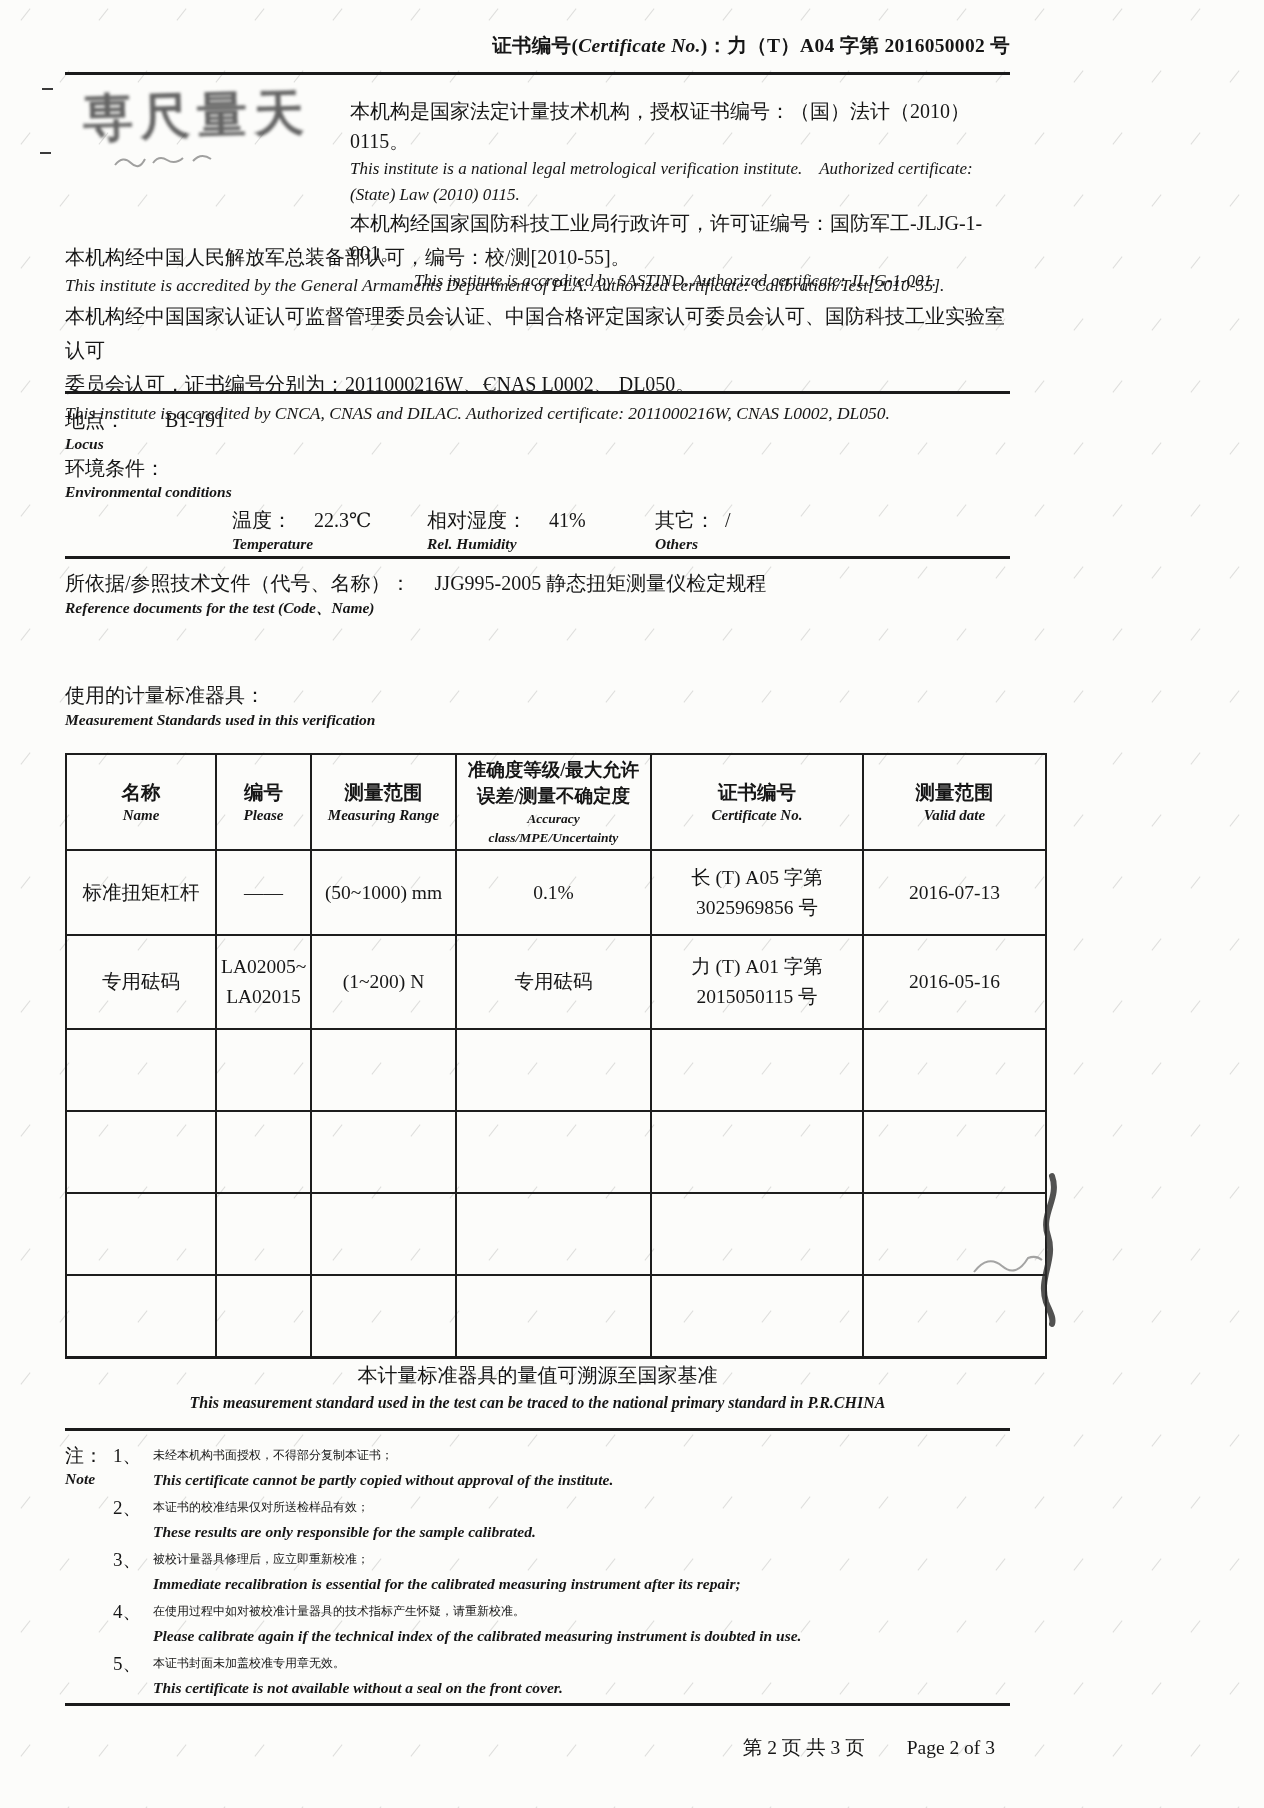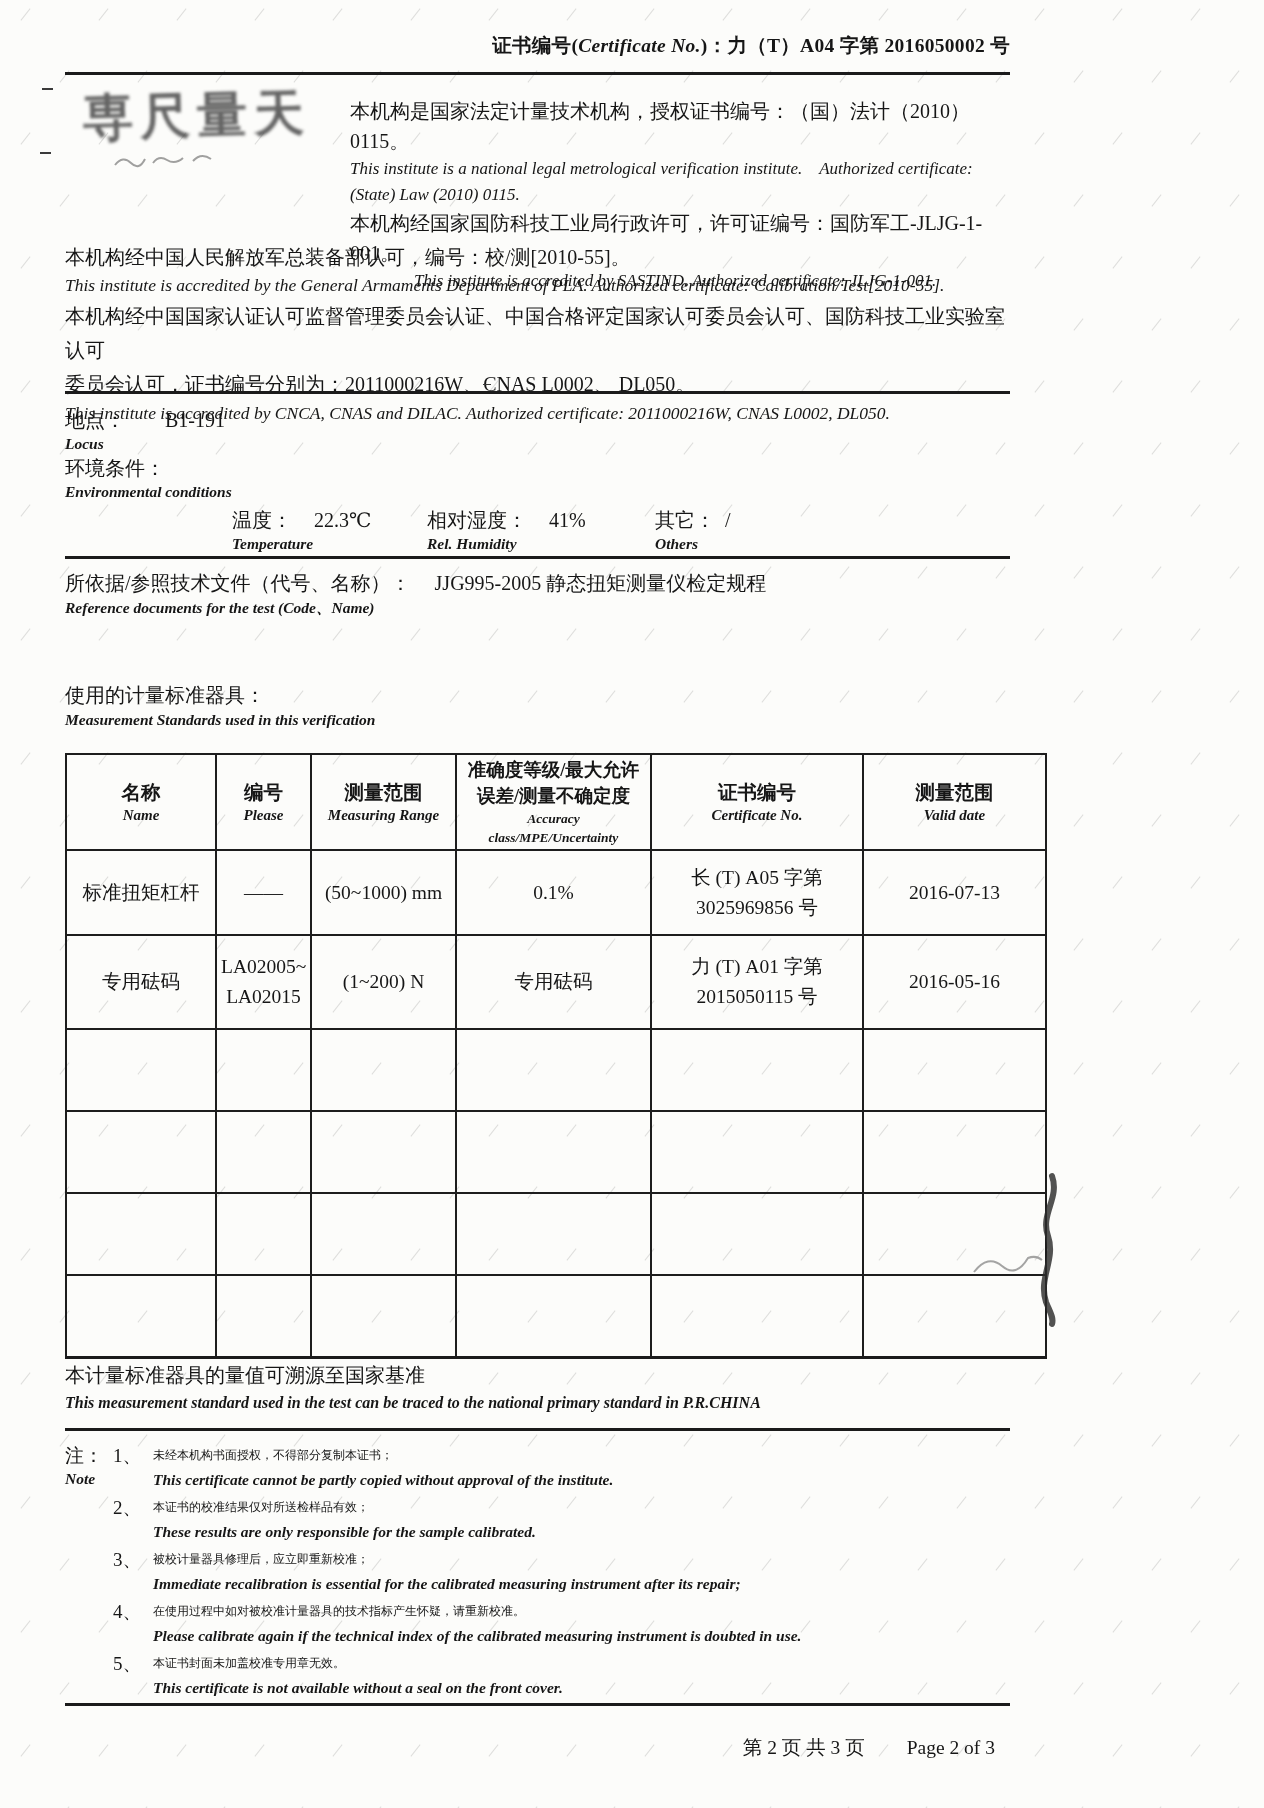--- a/index.html
+++ b/index.html
@@ -76,21 +76,21 @@
   }
   table.std thead tr { height:88px; }
   .th-zh { font-size:19.5px; line-height:27px; }
   .th-en { font-style:italic; font-weight:bold; font-size:15px; line-height:19px; }
   .th-en.small { font-size:13.5px; }
   table.std td { font-size:19.5px; line-height:30px; }
   tr.r1 { height:85px; } tr.r2 { height:94px; } tr.re { height:82px; }
   td.small-num { font-size:17px; line-height:26px;margin-top:8px; }
 
   
-  .trace { position:absolute; left:0; top:1360px; width:945px; }
+  .trace { position:absolute; left:0; top:1360px; width:945px;text-align:center; }
   .trace .en-b { font-size:16px; line-height:26px; }
 
   
   .notes { position:absolute; left:0; top:1442px; width:945px; }
   .note-label { position:absolute; left:0; top:0; }
   .note-label .zh19 { font-size:19px; line-height:27px; }
   .note-items { margin-left:88px; }
   .note-item { position:relative; margin-bottom:3px; }
   .note-num { position:absolute; left:-40px; top:0; font-size:19px; line-height:27px; }
   .note-zh { font-size:12px; line-height:27px; }

